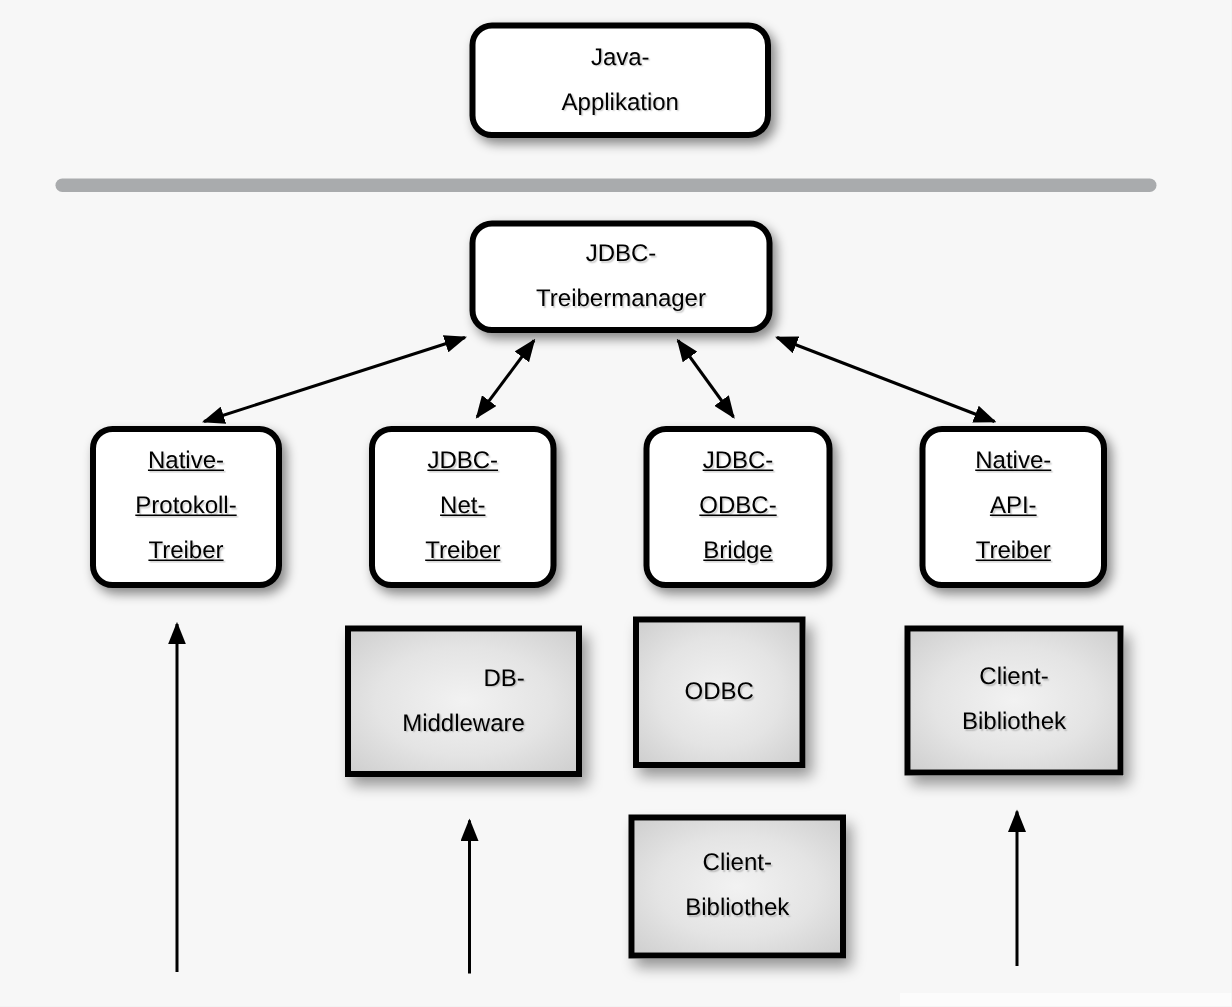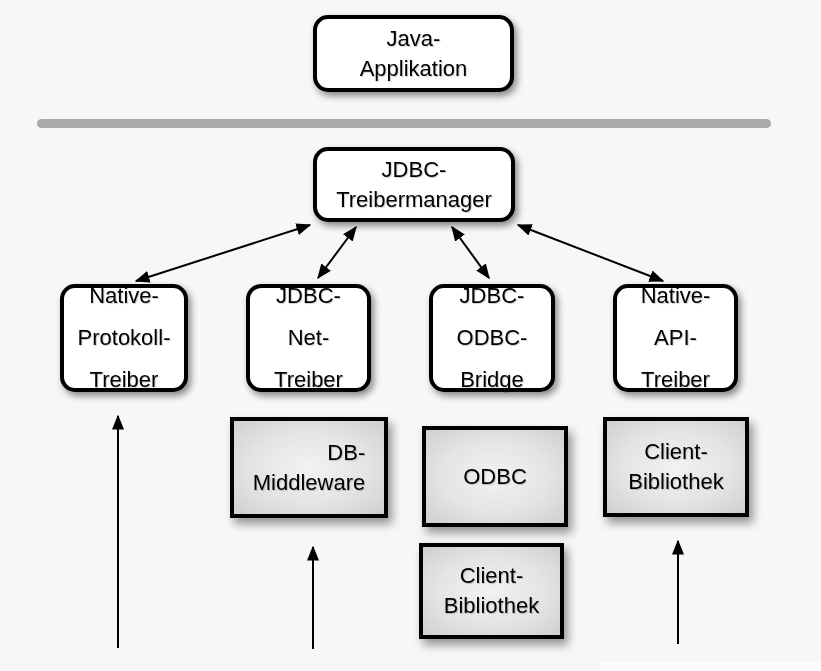--- a/index.html
+++ b/index.html
@@ -24,40 +24,40 @@
   }
   .arrow-layer{
     position:absolute;left:0;top:0;width:821px;height:671px;
   }
   .node{
     position:absolute;
     box-sizing:border-box;
     display:flex;align-items:center;justify-content:center;
     text-align:center;
     color:#000;
-    font-size:22px;
+    font-size:16px;
     line-height:30px;
     white-space:pre-line;
     text-shadow:1px 1px 1px rgba(0,0,0,0.2);
   }
   .node-white{
     background:var(--node-fill-white,#ffffff);
     border:4px solid var(--node-border,#000);
     border-radius:15px;
     box-shadow:3px 4px 7px rgba(0,0,0,0.45);
   }
   .node-gray{
     background:radial-gradient(ellipse at 50% 50%,
       var(--node-fill-gray-center,#f2f2f2) 0%,
       #e4e4e4 55%,
       var(--node-fill-gray-edge,#cfcfcf) 100%);
     border:4px solid var(--node-border,#000);
     box-shadow:4px 6px 9px rgba(0,0,0,0.40);
   }
-  .driver{line-height:42px;}
+  .driver{line-height:30px;text-decoration:underline;}
   .divider{
     position:absolute;
     left:37px;top:119px;width:734px;height:9px;
     background:var(--divider-line,#a9abad);
     border-radius:4.5px;
   }
   .api-label{
     position:absolute;
     top:84px;right:51px;
     font-size:24px;
@@ -129,21 +129,21 @@
     <span>Native-
 API-
 Treiber</span>
   </div>
 
   <div class="node node-gray" style="left:230px;top:417px;width:158px;height:101px;text-align:right;">
     <span>DB-
 Middleware</span>
   </div>
 
-  <div class="node node-gray" style="left:422px;top:426px;width:146px;height:101px;">
+  <div class="node node-gray" style="left:422px;top:411px;width:115px;height:101px;">
     <span>ODBC</span>
   </div>
 
   <div class="node node-gray" style="left:603px;top:417px;width:146px;height:100px;">
     <span>Client-
 Bibliothek</span>
   </div>
 
   <div class="node node-gray" style="left:419px;top:543px;width:145px;height:96px;">
     <span>Client-

